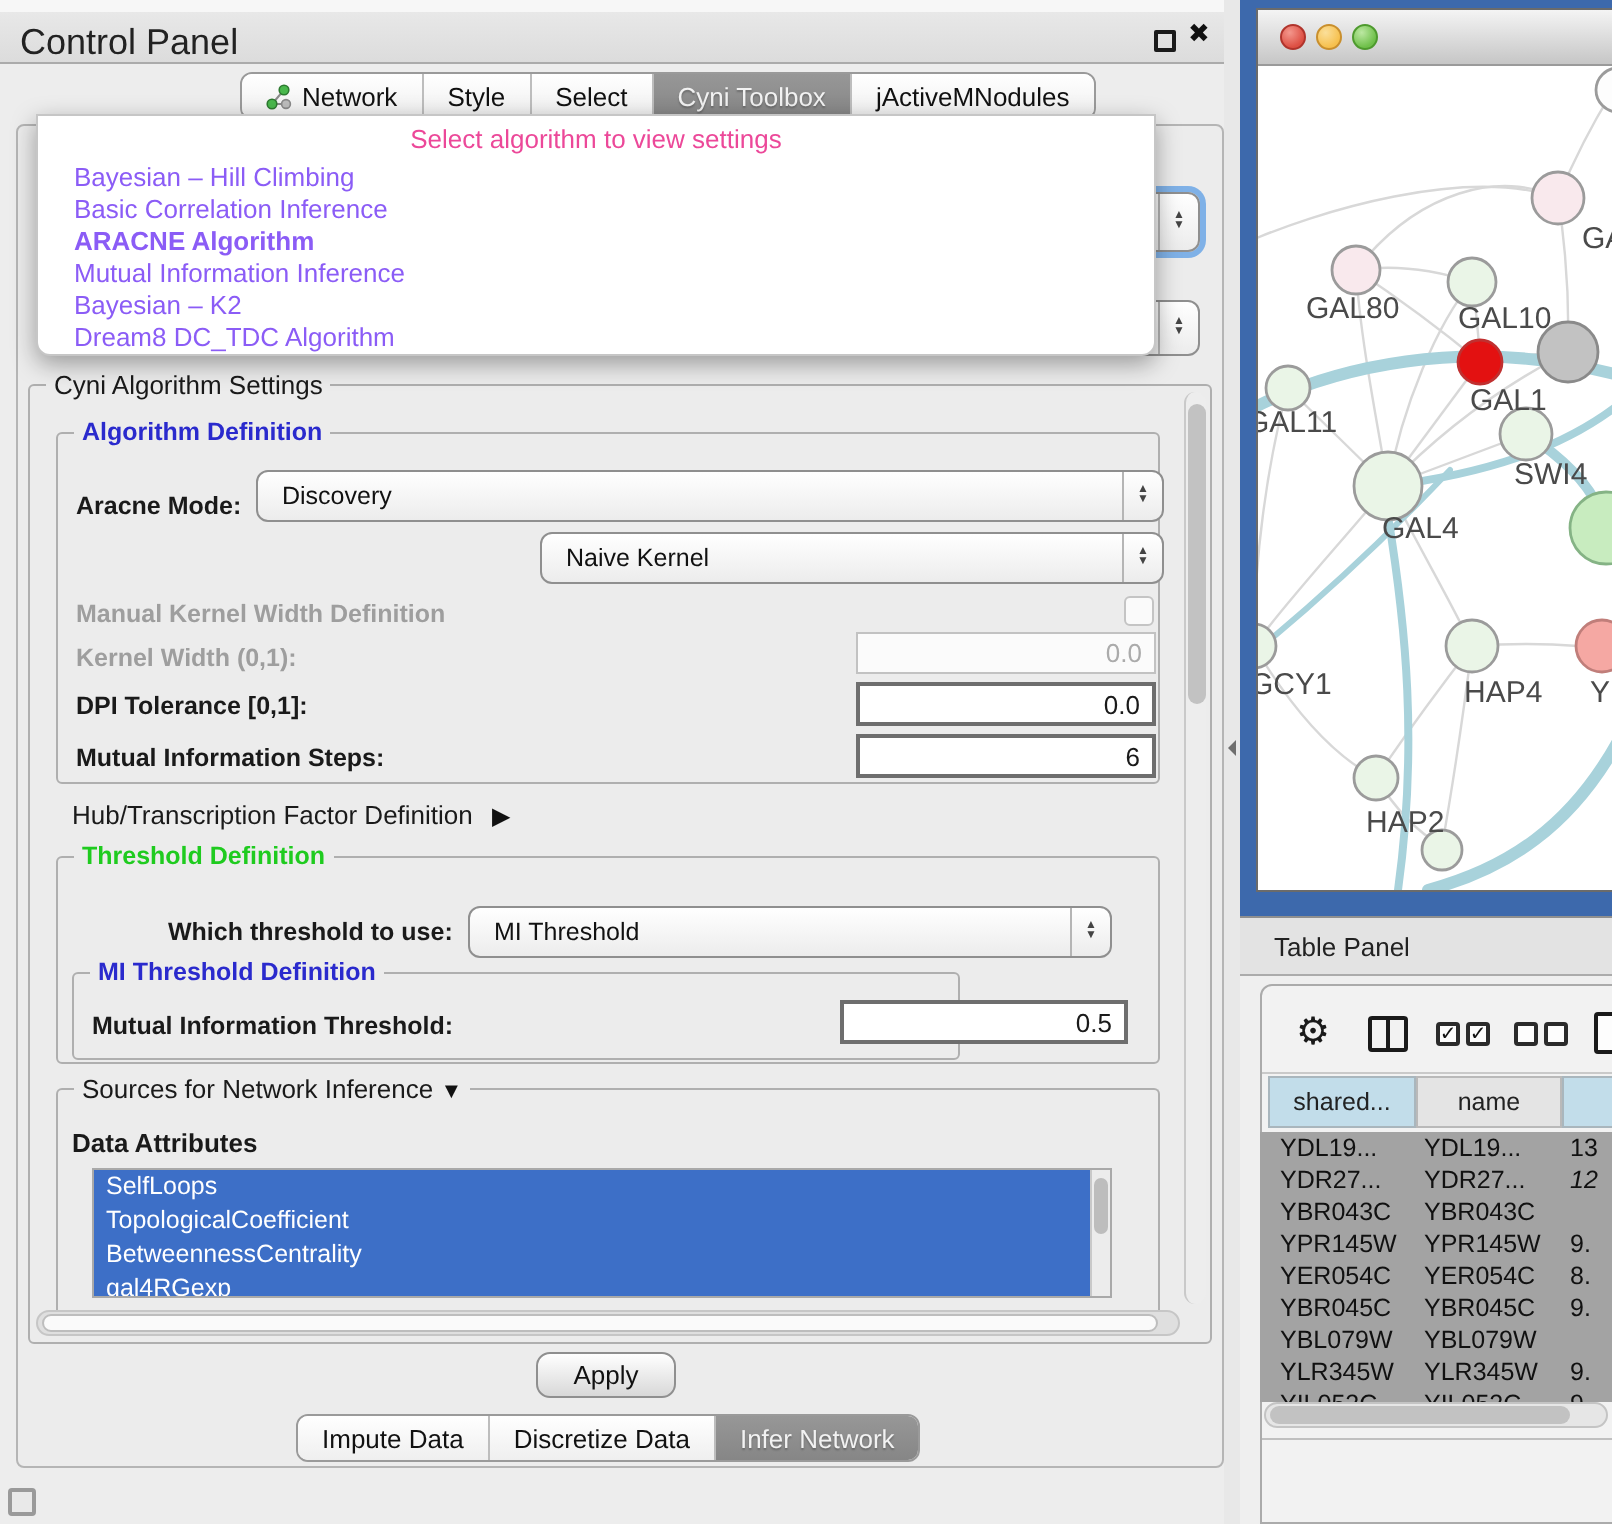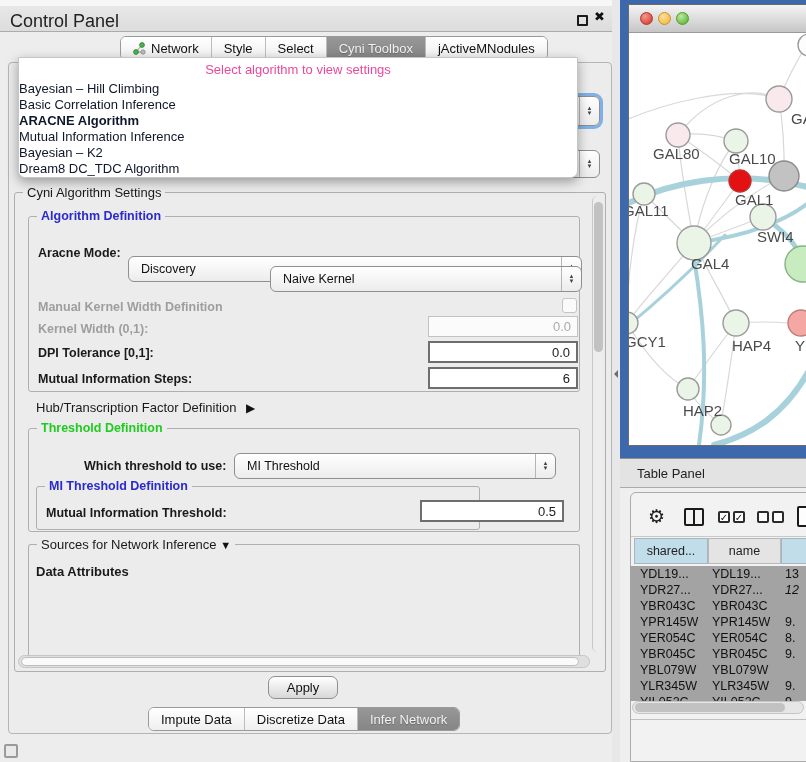--- a/index.html
+++ b/index.html
@@ -28,21 +28,21 @@
   .combo .spin span { font-size:6px; line-height:5px; }
 
   .field { position:absolute; background:#FFFFFF; border:2px solid #6E6E6E; text-align:right; padding:2px 6px 0 4px; font-size:13px; }
   .field.dis { border:1px solid #C2C2C2; background:#FBFBFB; color:#ABABAB; }
 
   .scroll-track-v { position:absolute; background:#EDEDED; border-left:1px solid #C9C9C9; border-radius:6px; }
   .thumb { position:absolute; background:#C2C2C2; border-radius:5px; }
 
   .popup { position:absolute; background:#FFFFFF; border:1px solid #C6C6C6; border-radius:0 0 7px 7px; box-shadow:0 4px 12px rgba(0,0,0,0.35); z-index:50; }
   .popup .prompt { text-align:center; color:#ec4899; font-size:13px; padding-top:4px; height:23px; }
-  .popup .opt { height:16px; line-height:16px; padding-left:0; font-size:13px; color:#0f172a; white-space:nowrap; }
+  .popup .opt { height:16px; line-height:16px; padding-left:18px; font-size:13px; color:#8b5cf6; white-space:nowrap; }
   .popup .opt.bold { font-weight:bold; }
 
   .attr-item { height:17px; line-height:17px; background:#3D6FC7; color:#FFFFFF; font-size:12.5px; padding-left:6px; }
 
   .btn { position:absolute; border:1px solid #8F8F8F; border-radius:7px; background:linear-gradient(#FFFFFF,#D8D8D8); display:flex; align-items:center; justify-content:center; font-size:13px; color:#111; }
 
   
   .light { width:13px; height:13px; border-radius:50%; margin-right:5px; }
 
   .th-cell { position:absolute; height:26px; display:flex; align-items:center; justify-content:center; font-size:12.5px; color:#222; border:1px solid #A9B6BD; }
@@ -124,21 +124,21 @@
 
     <div class="scroll-track-v" style="left:592px;top:196px;width:11px;height:456px;">
       <div class="thumb" style="left:1px;top:6px;width:9px;height:150px;"></div>
     </div>
 
     <div class="group" style="left:28px;top:216px;width:552px;height:176px;">
       <span class="group-title" style="color:#2A2ACD;">Algorithm Definition</span>
     </div>
 
     <span class="lbl" style="left:38px;top:246px;">Aracne Mode:</span>
-    <div class="combo" style="left:128px;top:256px;width:454px;height:26px;">
+    <div class="combo" style="left:128px;top:235px;width:454px;height:26px;">
       <div class="val">Discovery</div>
       <div class="spin">
           <span>▲</span>
           <span>▼</span>
         </div>
     </div>
 
     <div class="combo" style="left:270px;top:266px;width:312px;height:26px;">
       <div class="val">Naive Kernel</div>
       <div class="spin">
@@ -184,20 +184,29 @@
     <div class="field" style="left:420px;top:500px;width:144px;height:22px;">0.5</div>
 
     <div class="group" style="left:28px;top:544px;width:552px;height:124px;border-bottom:none;">
       <span class="group-title" style="font-weight:normal;font-size:13px;">
         <span>Sources for Network Inference</span>
         <span style="font-size:11px;color:#111;">▼</span>
       </span>
     </div>
     <span class="lbl" style="left:36px;top:564px;font-size:13px;">Data Attributes</span>
 
+    <div class="abs" style="left:46px;top:584px;width:510px;height:65px;border:1px solid #A9A9A9;background:#FFFFFF;overflow:hidden;">
+      <div class="attr-item" style="width:498px;">SelfLoops</div>
+      <div class="attr-item" style="width:498px;">TopologicalCoefficient</div>
+      <div class="attr-item" style="width:498px;">BetweennessCentrality</div>
+      <div class="attr-item" style="width:498px;">gal4RGexp</div>
+      <div class="abs" style="right:0;top:0;width:10px;height:65px;background:#ECECEC;border-left:1px solid #C9C9C9;">
+        <div class="thumb" style="left:1px;top:4px;width:7px;height:28px;background:#BDBDBD;"></div>
+      </div>
+    </div>
 
     <div class="abs" style="left:18px;top:655px;width:572px;height:13px;background:#DFDFDF;border:1px solid #C6C6C6;border-radius:7px;">
       <div class="abs" style="left:2px;top:1px;width:558px;height:9px;background:#FAFAFA;border:1px solid #BDBDBD;border-radius:6px;"></div>
     </div>
 
     <div class="btn" style="left:268px;top:676px;width:70px;height:23px;">
       <span>Apply</span>
     </div>
 
     <div class="abs seg-bar" style="left:148px;top:707px;">

